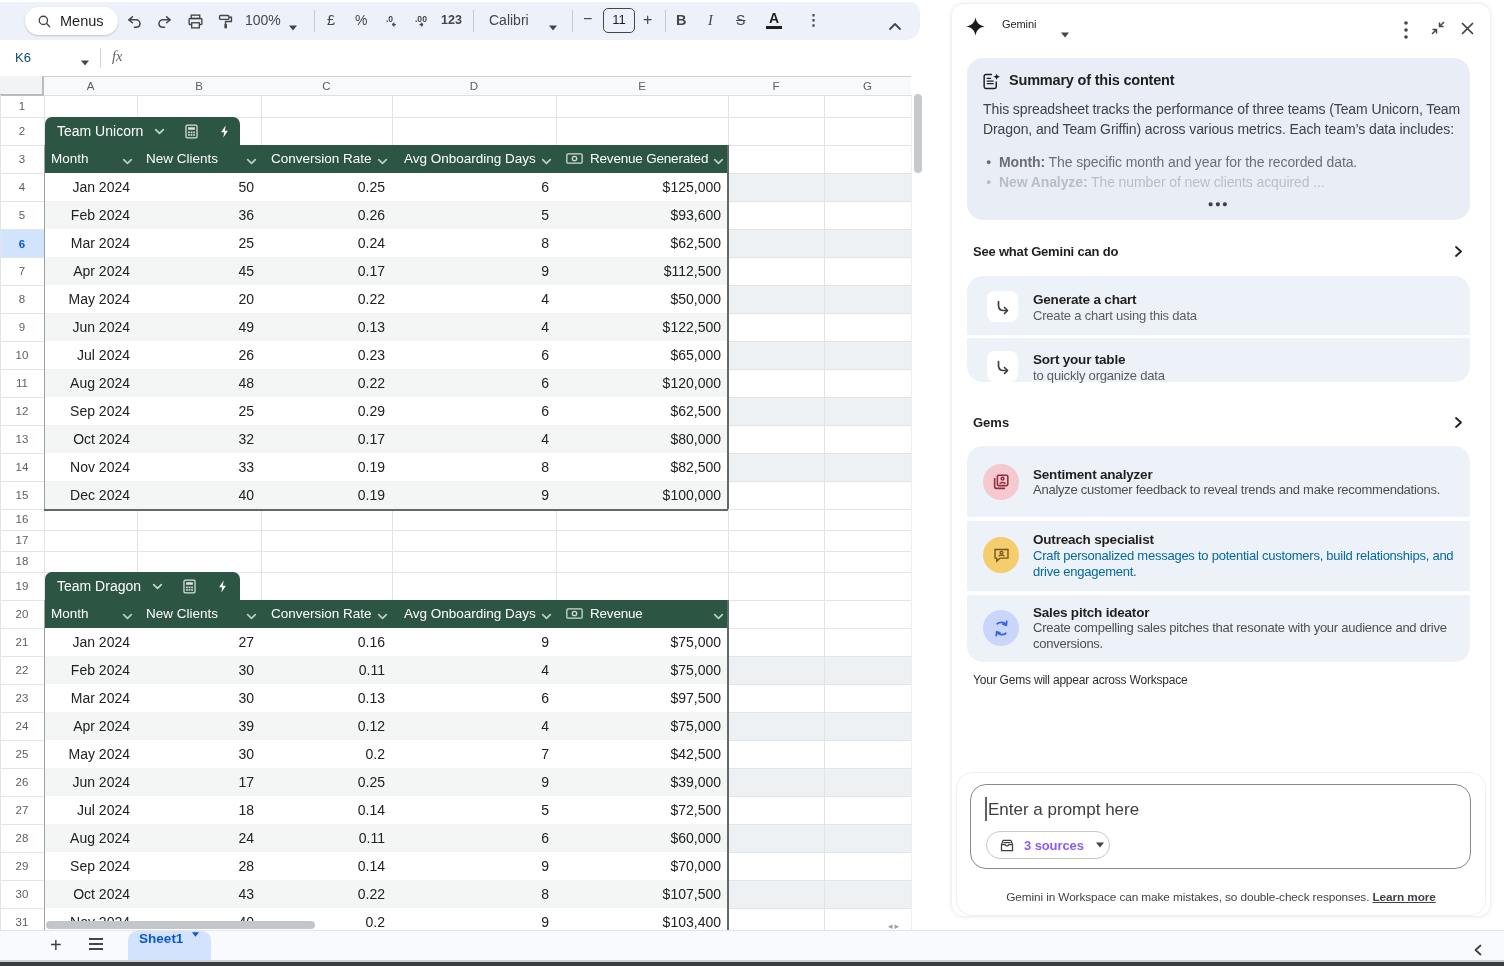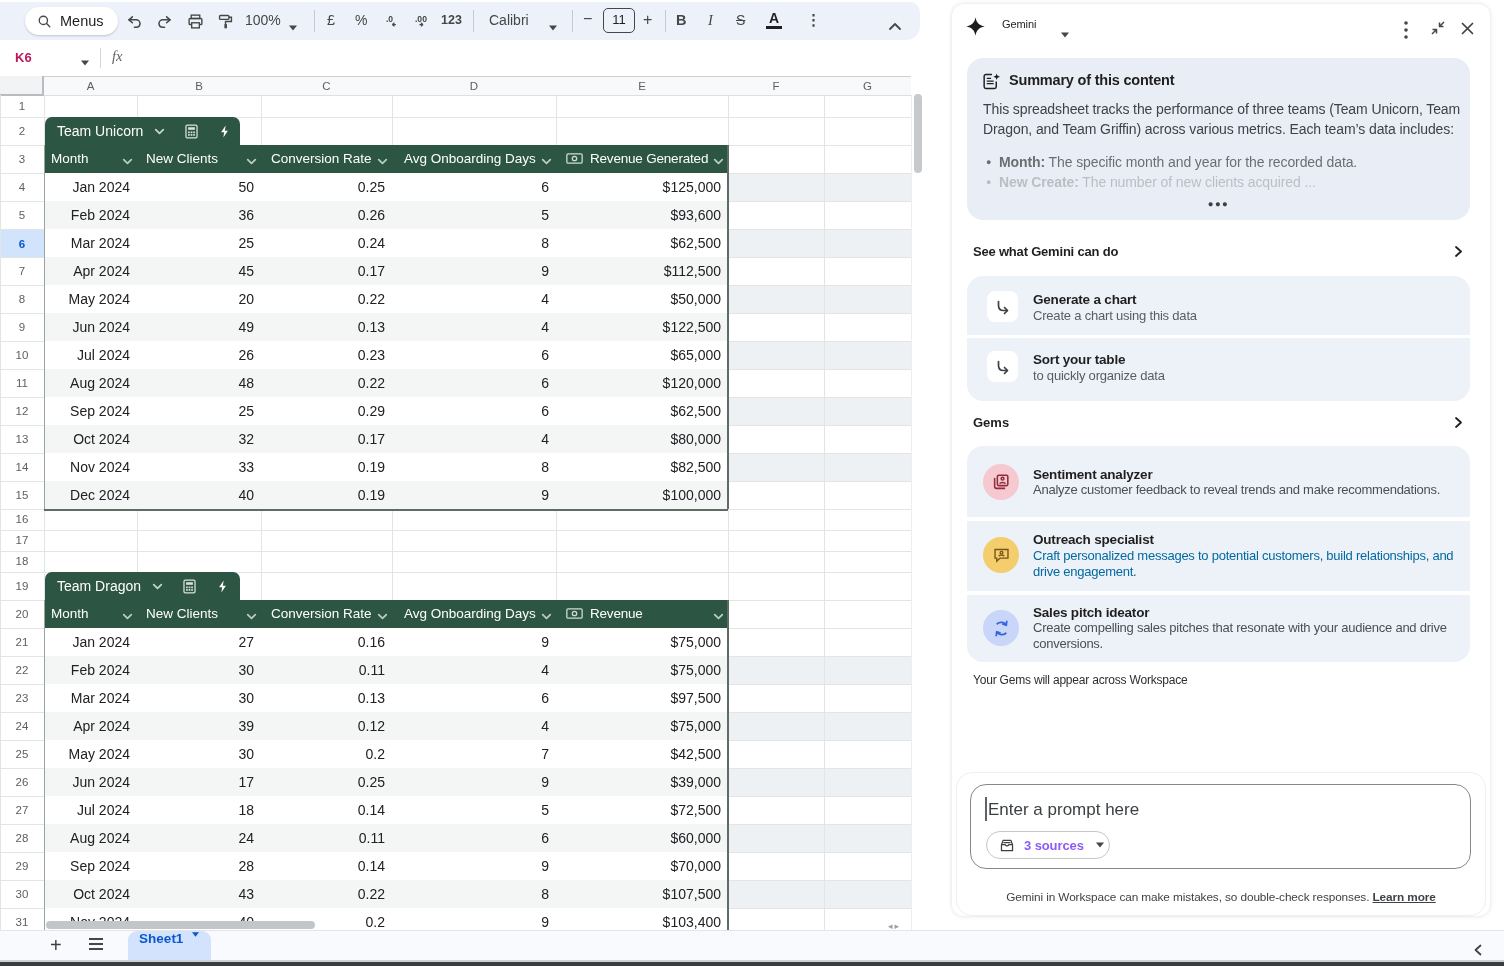--- a/index.html
+++ b/index.html
@@ -95,21 +95,21 @@
       <div class="abs" style="left: 766px; top: 8px; width: 16px; height: 22px;">
         <div style="font-size:14px;font-weight:bold;color:#1f1f1f;text-align:center;">A</div>
         <div style="margin-top:0px;height:3px;background:#1f1f1f;"></div>
       </div>
       <div class="tbtxt" style="left: 806px; top: 9px; font-weight: bold; letter-spacing: 0px; font-size: 15px;">⋮</div>
       <div class="abs" style="left: 888px; top: 15px;"><svg width="14" height="9" viewBox="0 0 14 9">
           <path d="M2 7 L7 2 L12 7" fill="none" stroke="#444746" stroke-width="1.8" stroke-linecap="round" stroke-linejoin="round"></path>
         </svg></div>
     </div>
   <div class="abs" id="fbar">
-      <div class="abs" style="left: 15px; top: 8px; font-size: 13px; font-weight: 700; color: #be185d;">K6</div>
+      <div class="abs" style="left: 15px; top: 8px; font-size: 13px; font-weight: 400; color: #0c4a6e;">K6</div>
       <div class="abs" style="left: 80px; top: 11px;"><svg width="10" height="8" viewBox="0 0 10 8">
           <path d="M1 1.5 L5 6.5 L9 1.5 Z" fill="#444746"></path>
         </svg></div>
       <div class="abs" style="left: 100px; top: 6px; width: 1px; height: 20px; background: rgb(212, 215, 218);"></div>
       <div class="abs" style="left: 112px; top: 6px; font-size: 14.5px; color: rgb(95, 99, 104); font-style: italic; font-family: &quot;Liberation Serif&quot;, serif;">fx</div>
     </div>
   <div class="abs" id="grid">
       <div class="hdrow" style="left: 0px; top: 1px; width: 911px; height: 20px; border-top: 1px solid rgb(205, 209, 213); border-bottom: 1px solid rgb(221, 224, 227);"></div>
       <div class="abs" style="left: 44px; top: 1px; width: 93px; height: 20px; color: rgb(92, 96, 100); font-size: 11.5px; text-align: center; line-height: 20px;">A</div>
       <div class="abs" style="left: 137px; top: 1px; width: 124px; height: 20px; color: rgb(92, 96, 100); font-size: 11.5px; text-align: center; line-height: 20px;">B</div>
@@ -488,28 +488,28 @@
         <div class="abs" style="left: 15px; top: 14px;"><svg width="19" height="19" viewBox="0 0 22 22">
             <path d="M16.5 11 v6 a2 2 0 0 1 -2 2 h-10 a2 2 0 0 1 -2 -2 v-12 a2 2 0 0 1 2 -2 h7" fill="none" stroke="#1f1f1f" stroke-width="1.7"></path>
             <g stroke="#1f1f1f" stroke-width="1.4">
               <path d="M5.5 7.5 h5 M5.5 10.5 h8 M5.5 13.5 h8"></path>
             </g>
             <path d="M17 1.5 C17.4 4 18.5 5.1 21 5.5 C18.5 5.9 17.4 7 17 9.5 C16.6 7 15.5 5.9 13 5.5 C15.5 5.1 16.6 4 17 1.5 Z" fill="#1f1f1f"></path>
           </svg></div>
         <div class="abs" style="left: 42px; top: 14px; font-size: 14.5px; font-weight: bold; letter-spacing: -0.2px; color: rgb(31, 31, 31);">Summary of this content</div>
         <div class="abs" style="left: 16px; top: 42px; width: 490px; font-size: 14px; line-height: 19.5px; letter-spacing: -0.1px; color: rgb(63, 66, 70); white-space: nowrap;">This spreadsheet tracks the performance of three teams (Team Unicorn, Team<br>Dragon, and Team Griffin) across various metrics. Each team’s data includes:</div>
         <div class="abs" style="left: 19px; top: 96px; width: 490px; font-size: 14px; letter-spacing: -0.1px; color: rgb(85, 88, 92); opacity: 0.85; white-space: nowrap;"><span style="font-size:9px;vertical-align:2px;">●</span>&nbsp;&nbsp;<b>Month:</b> The specific month and year for the recorded data.</div>
-        <div class="abs" style="left: 19px; top: 116px; width: 490px; font-size: 14px; letter-spacing: -0.1px; color: rgb(85, 88, 92); opacity: 0.32; white-space: nowrap;"><span style="font-size:9px;vertical-align:2px;">●</span>&nbsp;&nbsp;<b>New Create:</b> The number of new clients acquired ...</div>
+        <div class="abs" style="left: 19px; top: 116px; width: 490px; font-size: 14px; letter-spacing: -0.1px; color: rgb(85, 88, 92); opacity: 0.32; white-space: nowrap;"><span style="font-size:9px;vertical-align:2px;">●</span>&nbsp;&nbsp;<b>New Analyze:</b> The number of new clients acquired ...</div>
         <div class="abs" style="left: 0px; top: 140px; width: 503px; text-align: center; font-size: 9.5px; letter-spacing: 1.5px; font-weight: bold; color: rgb(60, 64, 67);">●●●</div>
       </div>
       <div class="abs" style="left: 21px; top: 240px; font-size: 13px; font-weight: bold; letter-spacing: -0.2px; color: rgb(31, 31, 31);">See what Gemini can do</div>
       <div class="abs" style="left: 500px; top: 240px;"><svg width="13" height="13" viewBox="0 0 13 13">
           <path d="M4 2 L9 6.5 L4 11" fill="none" stroke="#1f1f1f" stroke-width="1.8" stroke-linecap="round" stroke-linejoin="round"></path>
         </svg></div>
-      <div class="sbox" style="top: 272px; height: 125px; background: rgb(237, 241, 248);">
+      <div class="sbox" style="top: 272px; height: 106px; background: rgb(237, 241, 248);">
         <div class="abs" style="left: 0px; top: 59px; width: 503px; height: 3px; background: rgb(255, 255, 255);"></div>
         <div class="abs" style="left: 20px; top: 15px; width: 31px; height: 31px; background: rgb(255, 255, 255); border-radius: 8px; display: flex; align-items: center; justify-content: center;">
           <svg width="20" height="20" viewBox="0 0 20 20">
             <path d="M5.5 4.5 L5.5 8.5 C5.5 11.5 7.5 13.5 10.5 13.5 L14 13.5" fill="none" stroke="#3c4043" stroke-width="1.7" stroke-linecap="round"></path>
             <path d="M11.5 10.5 L14.5 13.5 L11.5 16.5" fill="none" stroke="#3c4043" stroke-width="1.7" stroke-linecap="round" stroke-linejoin="round"></path>
           </svg>
         </div>
         <div class="abs" style="left: 66px; top: 15.5px; font-size: 13.5px; font-weight: bold; letter-spacing: -0.2px; color: rgb(31, 31, 31); white-space: nowrap;">Generate a chart</div>
         <div class="abs" style="left: 66px; top: 31.5px; font-size: 13px; letter-spacing: -0.2px; color: rgb(90, 93, 96); white-space: nowrap;">Create a chart using this data</div>
         <div class="abs" style="left: 20px; top: 75px; width: 31px; height: 31px; background: rgb(255, 255, 255); border-radius: 8px; display: flex; align-items: center; justify-content: center;">

